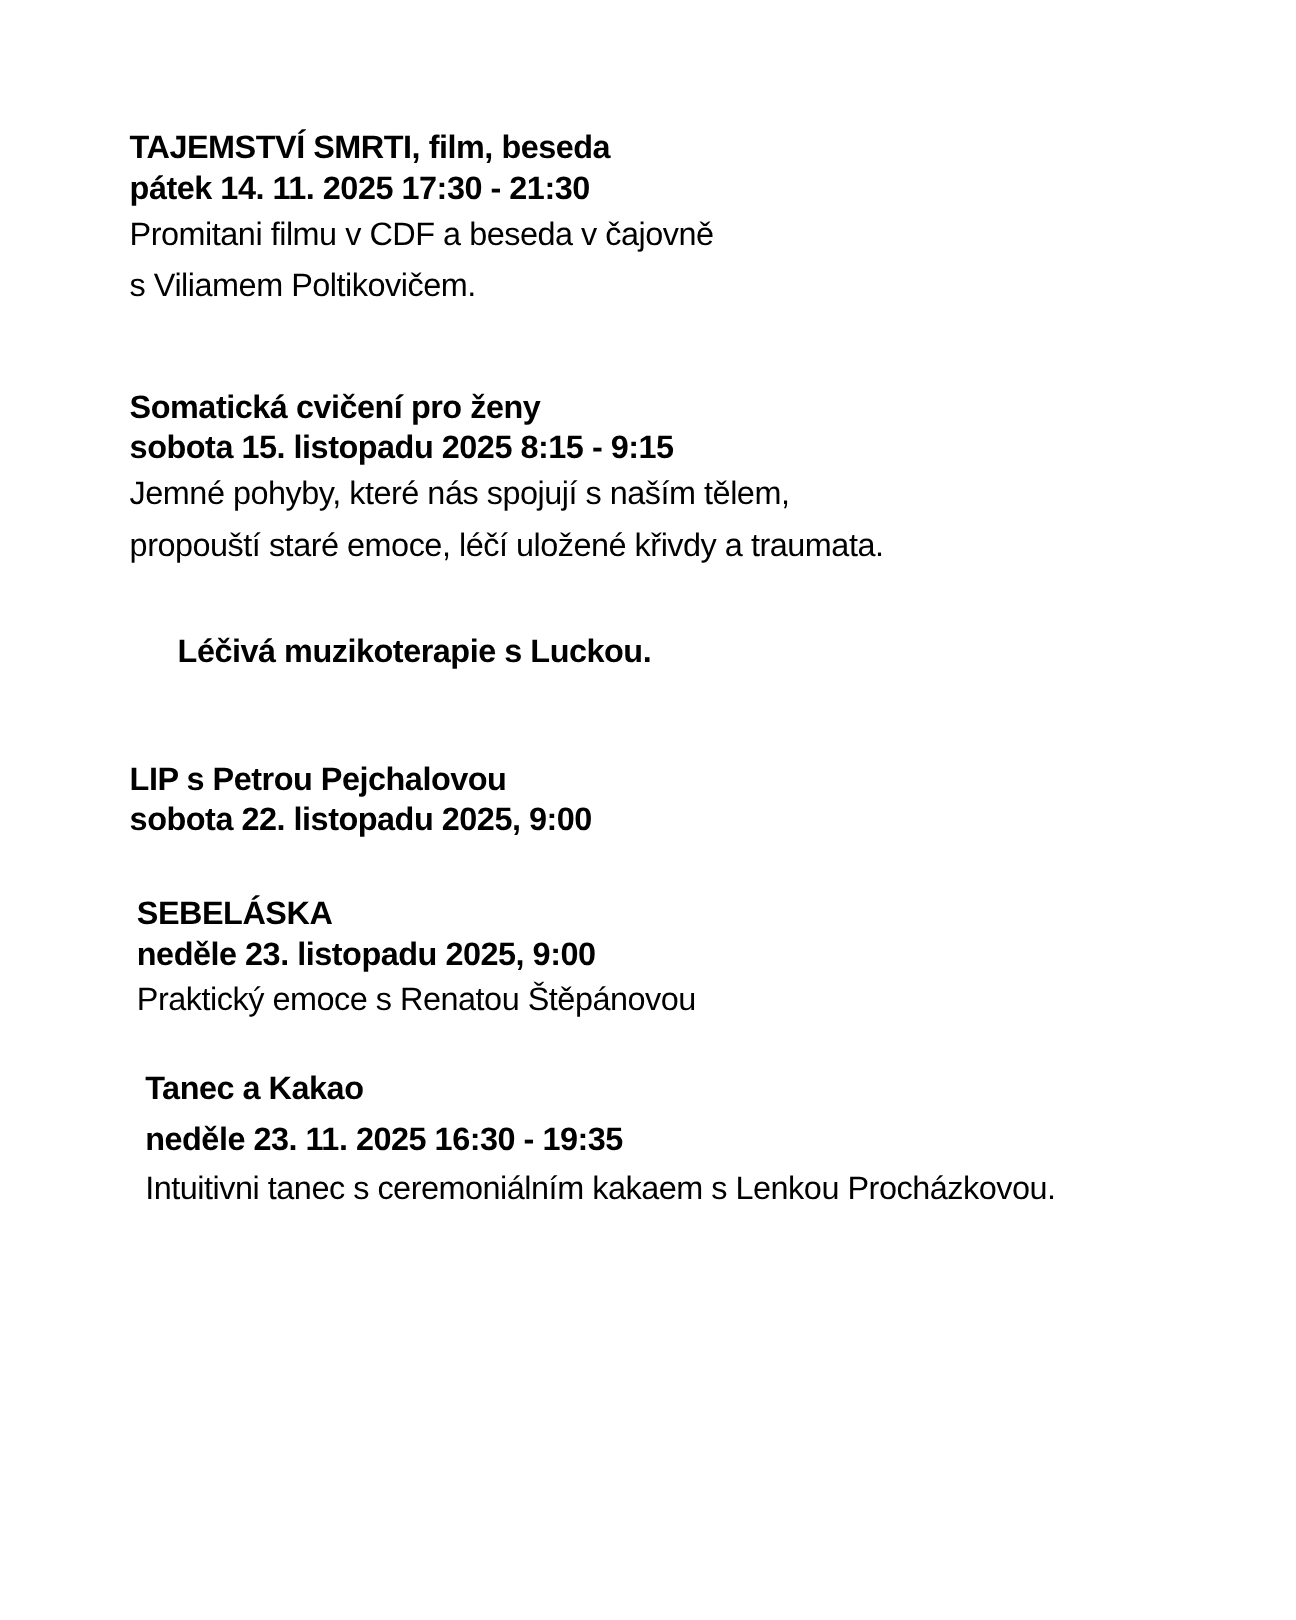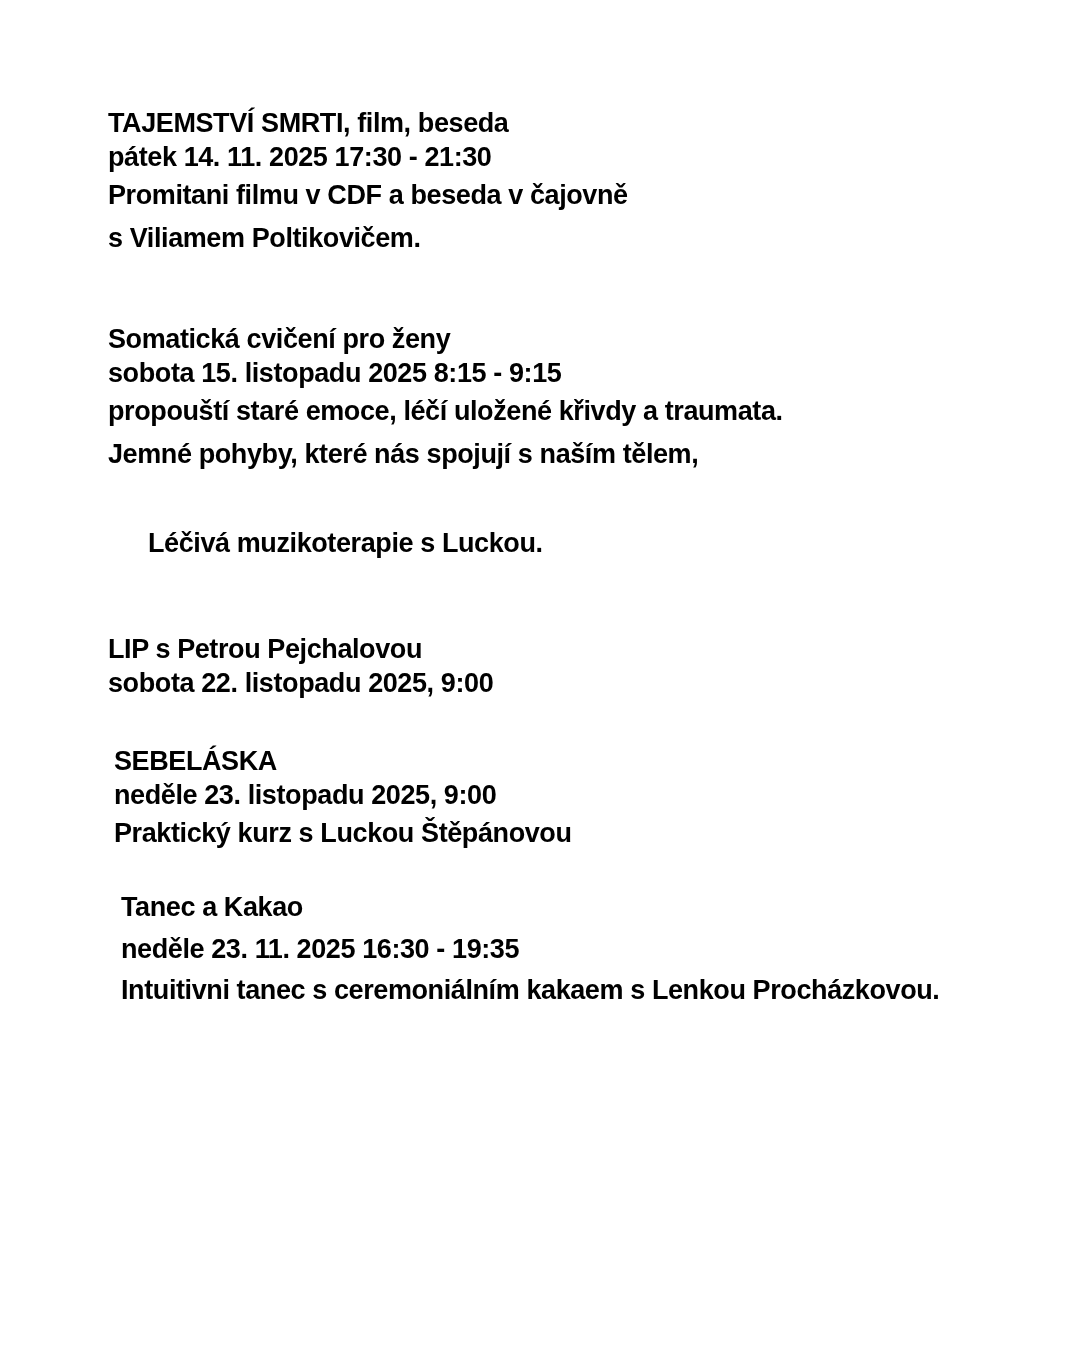--- a/index.html
+++ b/index.html
@@ -25,21 +25,21 @@
   }
   .event-title,
   .event-datetime {
     font-weight: bold;
     font-size: 27px;
     line-height: 34px;
     letter-spacing: -0.4px;
     white-space: nowrap;
   }
   .event-desc {
-    font-weight: bold;
+    font-weight: normal;
     font-size: 27px;
     line-height: 43px;
     letter-spacing: -0.4px;
     white-space: nowrap;
   }
   
   .e1 { margin-bottom: 62px; }
   .e2 { margin-bottom: 50px; }
   .e3 { margin-bottom: 46px; }
   .e4 { margin-bottom: 72px; margin-left: 40px; }
@@ -58,38 +58,38 @@
   <section class="event e1">
     <div class="event-title">TAJEMSTVÍ SMRTI, film, beseda</div>
     <div class="event-datetime">pátek 14. 11. 2025 17:30 - 21:30</div>
     <div class="event-desc">Promitani filmu v CDF a beseda v čajovně</div>
     <div class="event-desc">s Viliamem Poltikovičem.</div>
   </section>
 
   <section class="event e2">
     <div class="event-title">Somatická cvičení pro ženy</div>
     <div class="event-datetime">sobota 15. listopadu 2025 8:15 - 9:15</div>
+    <div class="event-desc">Jemné pohyby, které nás spojují s naším tělem,</div>
     <div class="event-desc">propouští staré emoce, léčí uložené křivdy a traumata.</div>
-    <div class="event-desc">Jemné pohyby, které nás spojují s naším tělem,</div>
   </section>
 
 
   <section class="event e4">
     <div class="event-title">Léčivá muzikoterapie s Luckou.</div>
   </section>
 
   <section class="event e5">
     <div class="event-title">LIP s Petrou Pejchalovou</div>
     <div class="event-datetime">sobota 22. listopadu 2025, 9:00</div>
   </section>
 
   <section class="event e6">
     <div class="event-title">SEBELÁSKA</div>
     <div class="event-datetime">neděle 23. listopadu 2025, 9:00</div>
-    <div class="event-desc">Praktický kurz s Luckou Štěpánovou</div>
+    <div class="event-desc">Praktický emoce s Renatou Štěpánovou</div>
   </section>
 
   <section class="event e7">
     <div class="event-title">Tanec a Kakao</div>
     <div class="event-datetime">neděle 23. 11. 2025 16:30 - 19:35</div>
     <div class="event-desc">Intuitivni tanec s ceremoniálním kakaem s Lenkou Procházkovou.</div>
   </section>
 
 </div>
 

